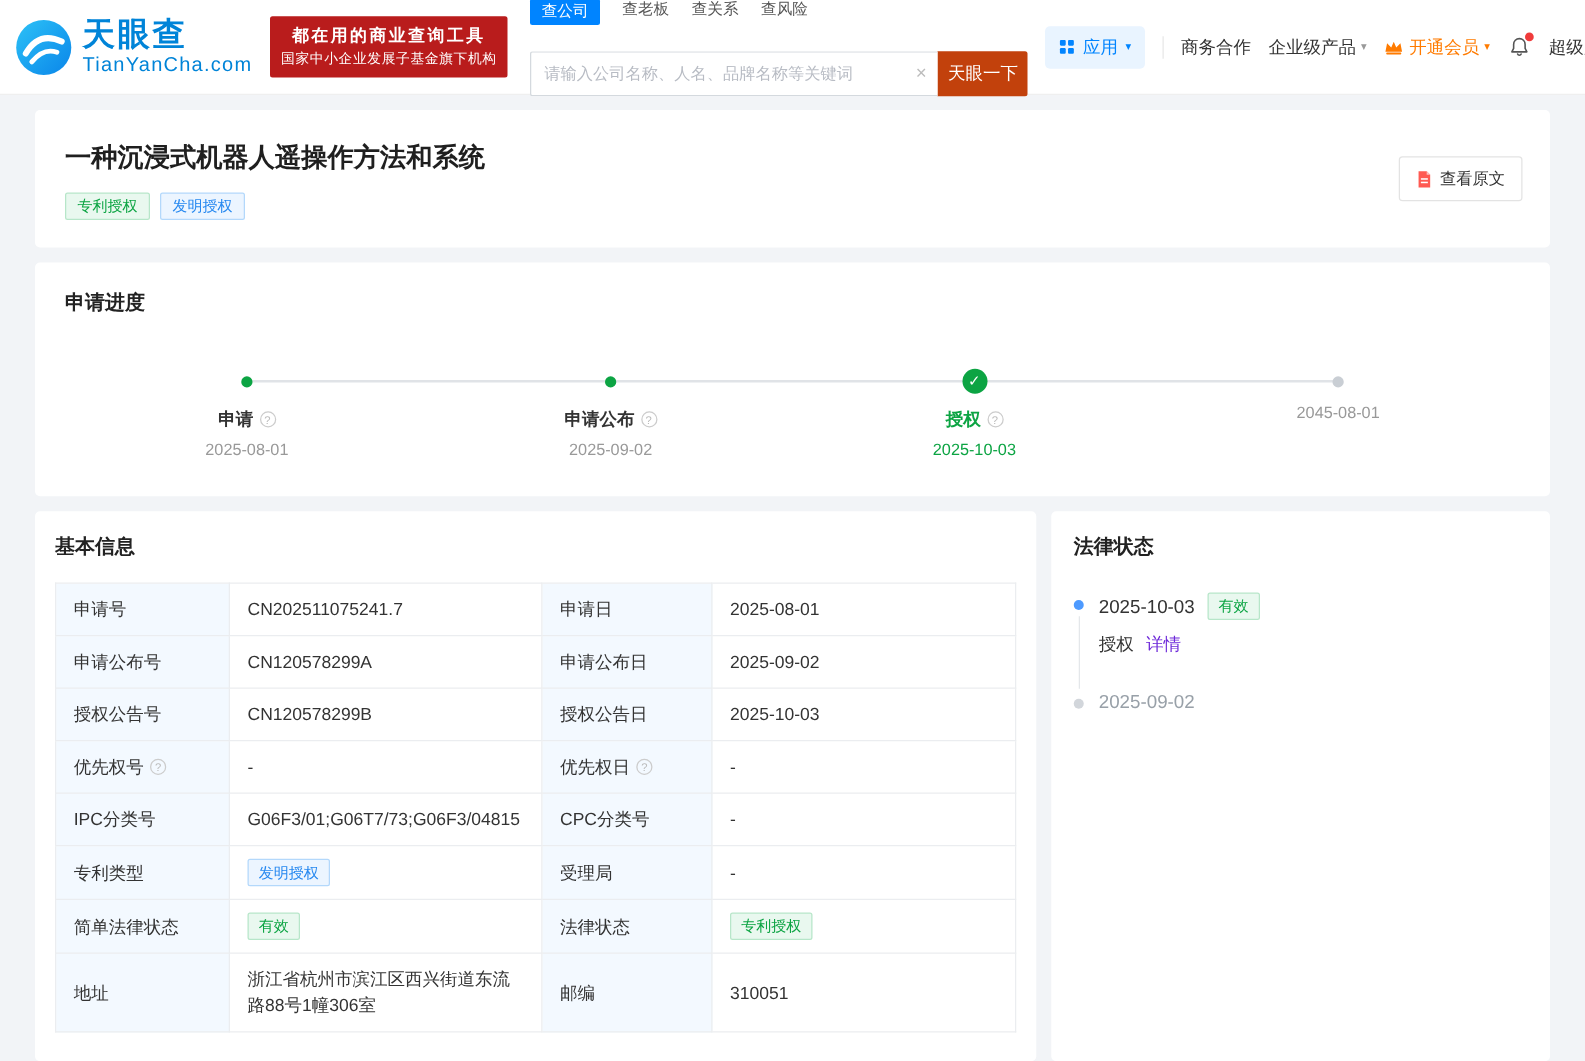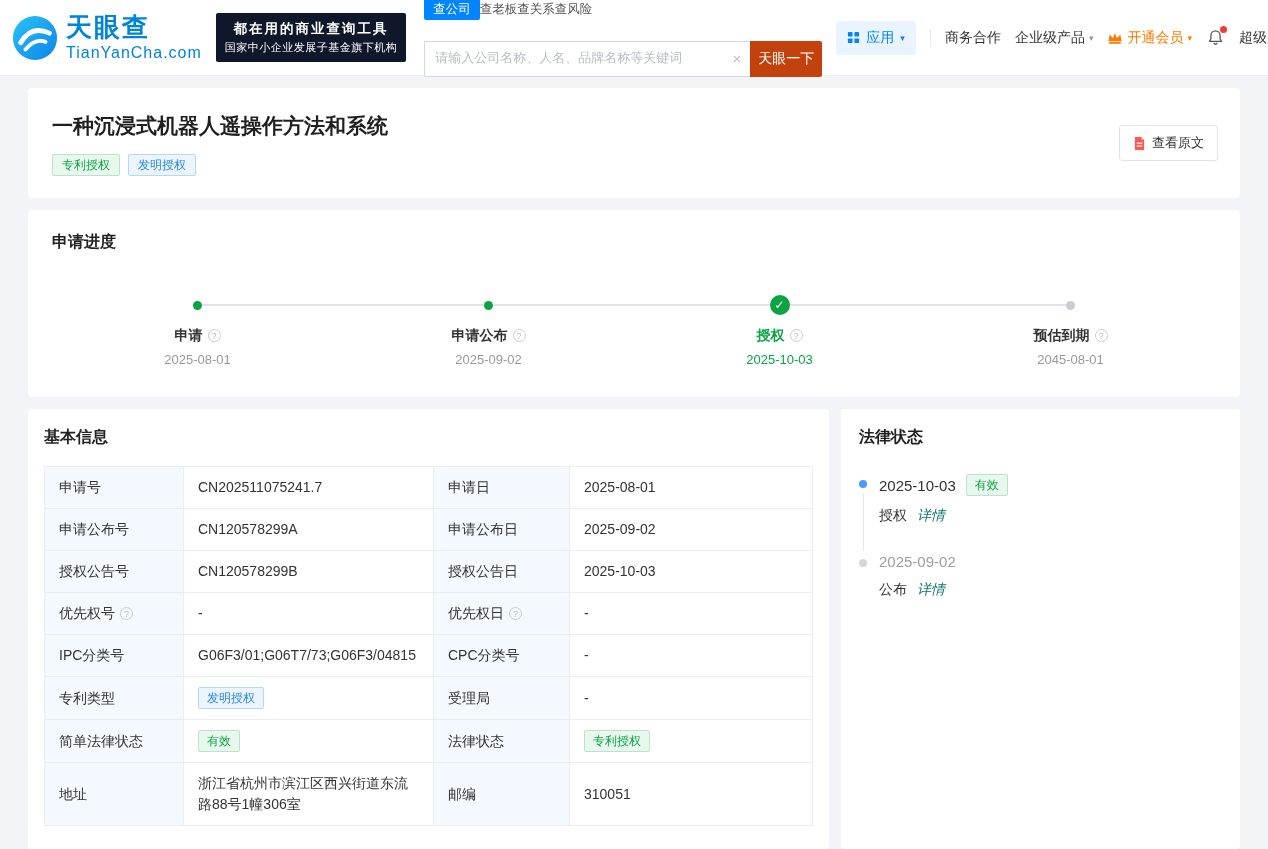--- a/index.html
+++ b/index.html
@@ -14,37 +14,37 @@
   
   .site-header {
     height:76px; background:#fff; border-bottom:1px solid #efefef;
     display:flex; align-items:center; gap:14px; padding:0 12px;
   }
   .logo { display:flex; align-items:center; gap:8px; flex:0 0 auto; }
   .logo-texts { display:flex; flex-direction:column; line-height:1.1; }
   .logo-brand { color:#0084d8; font-size:26px; font-weight:700; letter-spacing:2px; }
   .logo-domain { color:#0084d8; font-size:16px; letter-spacing:1px; margin-top:2px; }
   .promo-banner {
-    background:#0f172a; color:#fff; border-radius:2px;
+    background:#b91c1c; color:#fff; border-radius:2px;
     padding:6px 9px; text-align:center; line-height:1.5; flex:0 0 auto;
   }
   .promo-line1 { font-size:13.5px; font-weight:700; letter-spacing:2px; }
   .promo-line2 { font-size:11px; letter-spacing:0.5px; }
   .search-block { width:398px; flex:0 0 auto; margin-left:4px; }
-  .search-tabs { display:flex; align-items:center; font-size:12.5px; color:#555; margin-bottom:21px; }
+  .search-tabs { display:flex; gap:18px; font-size:12.5px; color:#555; margin-bottom:21px; }
   .search-tab { cursor:pointer; }
   .search-tab.active { background:#0084ff; color:#fff; padding:2px 9px; border-radius:2px; }
   .search-row { display:flex; height:36px; }
   .search-input-wrap {
     flex:1; position:relative; display:flex; align-items:center;
     border:1px solid #d4d9de; border-right:none; border-radius:2px 0 0 2px; background:#fff;
   }
   .search-input {
     border:none; outline:none; width:100%; font-size:13px; color:#a16207;
-    padding:0 26px 0 10px; font-family:Liberation Mono, monospace; background:transparent;
+    padding:0 26px 0 10px; font-family:Liberation Serif, serif; background:transparent;
   }
   .search-input::placeholder { color:#b8bcc4; }
   .clear-icon { position:absolute; right:9px; color:#bcbcbc; font-size:15px; cursor:pointer; }
   .search-btn {
     width:72px; background:#c2410c; color:#fff; border:none; font-size:14px;
     border-radius:0 2px 2px 0; cursor:pointer; font-family:inherit;
   }
   .apps-badge {
     margin-left:auto; display:flex; align-items:center; gap:6px;
     background:#e9f4ff; color:#0084ff; padding:8px 11px; border-radius:4px;
@@ -97,21 +97,21 @@
     vertical-align:1px; cursor:pointer; font-weight:400;
   }
   
   .bottom { display:flex; gap:12px; align-items:stretch; flex:1; min-height:0; }
   .basic-card { width:801px; flex:0 0 auto; padding:18px 16px 24px; }
   .legal-card { flex:1; padding:18px 18px 24px; }
   .info-table { width:100%; border-collapse:collapse; table-layout:fixed; margin-top:18px; font-size:14px; }
   .info-table td { border:1px solid #ebedf0; padding:10px 14px; line-height:1.5; word-break:break-all; }
   td.lbl { background:#f3f9ff; }
   col.c-l1 { width:139px; } col.c-v1 { width:250px; } col.c-l2 { width:136px; }
-  .link { color:#0f766e; text-decoration:none; cursor:pointer;font-style:italic; }
+  .link { color:#6d28d9; text-decoration:none; cursor:pointer; }
   .tag.sm { padding:1px 8px; }
   
   .legal-list { margin-top:26px; }
   .legal-item { position:relative; padding-left:20px; padding-bottom:28px; }
   .l-dot { position:absolute; left:0; top:6px; width:8px; height:8px; border-radius:50%; background:#d2d6db; }
   .l-dot.blue { background:#4d9aff; }
   .legal-item:not(:last-child)::after {
     content:''; position:absolute; left:3.5px; top:19px; bottom:2px; width:1px; background:#e4e7ea;
   }
   .l-date-row { display:flex; align-items:center; gap:10px; font-size:15px; color:#333; }
@@ -266,23 +266,20 @@
         <div class="step-label">
           <span>授权</span><span class="help">?</span>
         </div>
         <div class="step-date">2025-10-03</div>
       </div>
 
       <div class="step future">
         <div class="dot-slot">
             <span class="dot"></span>
           </div>
-        <div class="step-label">
-          <span>预估到期</span><span class="help">?</span>
-        </div>
         <div class="step-date">2045-08-01</div>
       </div>
 
     </div>
   </section>
 
   <div class="bottom">
 
     <section class="card basic-card">
       <h2 class="section-title">基本信息</h2>
@@ -371,23 +368,19 @@
             <span>授权</span>
             <a class="link">详情</a>
           </div>
         </div>
 
         <div class="legal-item">
           <span class="l-dot"></span>
           <div class="l-date-row">
             <span class="l-date muted">2025-09-02</span>
           </div>
-          <div class="l-action">
-            <span>公布</span>
-            <a class="link">详情</a>
-          </div>
         </div>
 
       </div>
     </section>
 
   </div>
 </main>
 
 </body></html>

